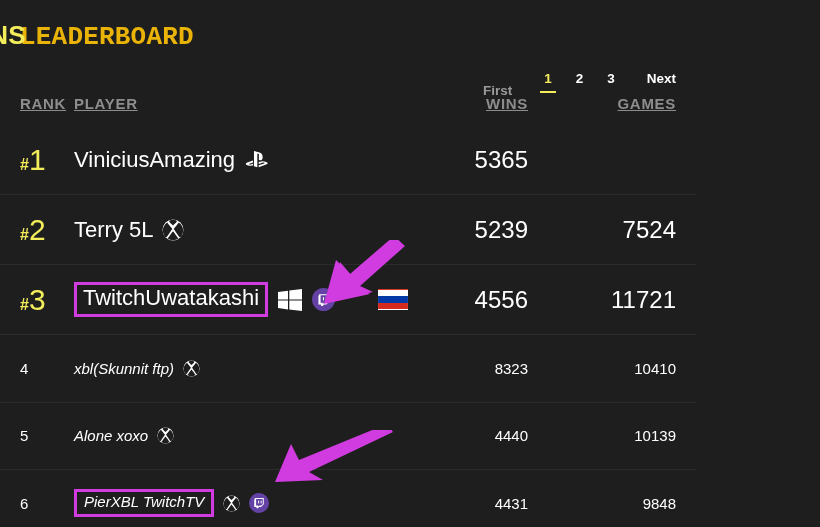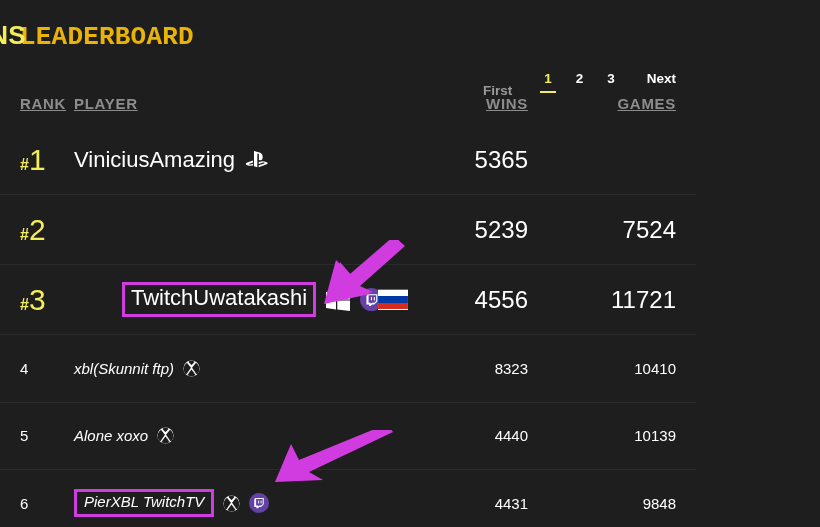--- a/index.html
+++ b/index.html
@@ -72,21 +72,21 @@
   }
   .pname { color:#ffffff; }
   .row.top .pname { font-size:22px; font-weight:300; }
   .row.sub .pname { font-size:15px; font-weight:400;font-style:italic; }
 
   .namebox {
     border:3px solid #d13ce0;
     padding:2px 7px 3px 7px;
     display:inline-block; line-height:1.12;
   }
-  .row.top .namebox { padding:1px 6px 3px 6px;margin-left:48px; }
+  .row.top .namebox { padding:1px 6px 3px 6px; }
 
   .flag {
     position:absolute; right:288px;
     width:30px; height:21px; display:block;
     border:1px solid rgba(255,255,255,.06);
   }
   .wins, .games {
     position:absolute; color:#ffffff; text-align:right;
   }
   .wins  { right:168px; }
@@ -144,20 +144,31 @@
         <path fill="#ffffff" d="M6.1 28.5 c-3-.8-3.5-2.6-2.1-3.7 1.3-1 3.5-1.7 3.5-1.7 l9.1-3.2 0 3.7 -6.5 2.3 c-1.1 .4-1.3 1-.4 1.3 .9 .3 2.6 .2 3.8-.2 l3.2-1.1 0 3.3 c-.2 0-.4 .1-.6 .1 -3.1 .5-6.4 .3-10-.8z"></path>
       </svg></span>
         </div>
         <span class="wins">5365</span>
       </div>
       <div class="row top">
         <div class="rank medal">
          <span class="hash">#</span>
           <span class="num">2</span>
        </div>
+        <div class="player">
+          <span class="pname">Terry 5L</span>
+          <span class="icn" style="width:22px;height:22px;">
+      <svg viewBox="0 0 32 32" width="22" height="22">
+        <circle cx="16" cy="16" r="15.2" fill="#ffffff"></circle>
+        <path fill="#1e1e1e" d="M16 1.2 c-3.2 0-5.6 1.3-5.6 2.1 0 1.2 2.6 3.1 5.6 6.1 3-3 5.6-4.9 5.6-6.1 0-.8-2.4-2.1-5.6-2.1z"></path>
+        <path fill="#1e1e1e" d="M7.6 5.2 C3.7 8 1.3 12.1 1.3 16.4 c0 4.3 1.4 8 4 10.3 .9 .7 1.6-.3 2.6-1.8 2.1-3.2 5.7-8.4 7.1-10.3 -2.2-2.8-6.3-7.6-7.4-9.4z"></path>
+        <path fill="#1e1e1e" d="M24.4 5.2 c-1.1 1.8-5.2 6.6-7.4 9.4 1.4 1.9 5 7.1 7.1 10.3 1 1.5 1.7 2.5 2.6 1.8 2.6-2.3 4-6 4-10.3 0-4.3-2.4-8.4-6.3-11.2z"></path>
+        <path fill="#1e1e1e" d="M16 17.8 c-1.9 2.4-6.3 8.2-7.7 10.6 2.2 1.5 4.9 2.4 7.7 2.4 2.8 0 5.5-.9 7.7-2.4 -1.4-2.4-5.8-8.2-7.7-10.6z"></path>
+      </svg></span>
+        </div>
         <span class="wins">5239</span>
         <span class="games">7524</span>
       </div>
       <div class="row top">
         <div class="rank medal">
          <span class="hash">#</span>
           <span class="num">3</span>
        </div>
         <div class="player">
           <span class="pname namebox">TwitchUwatakashi</span>

